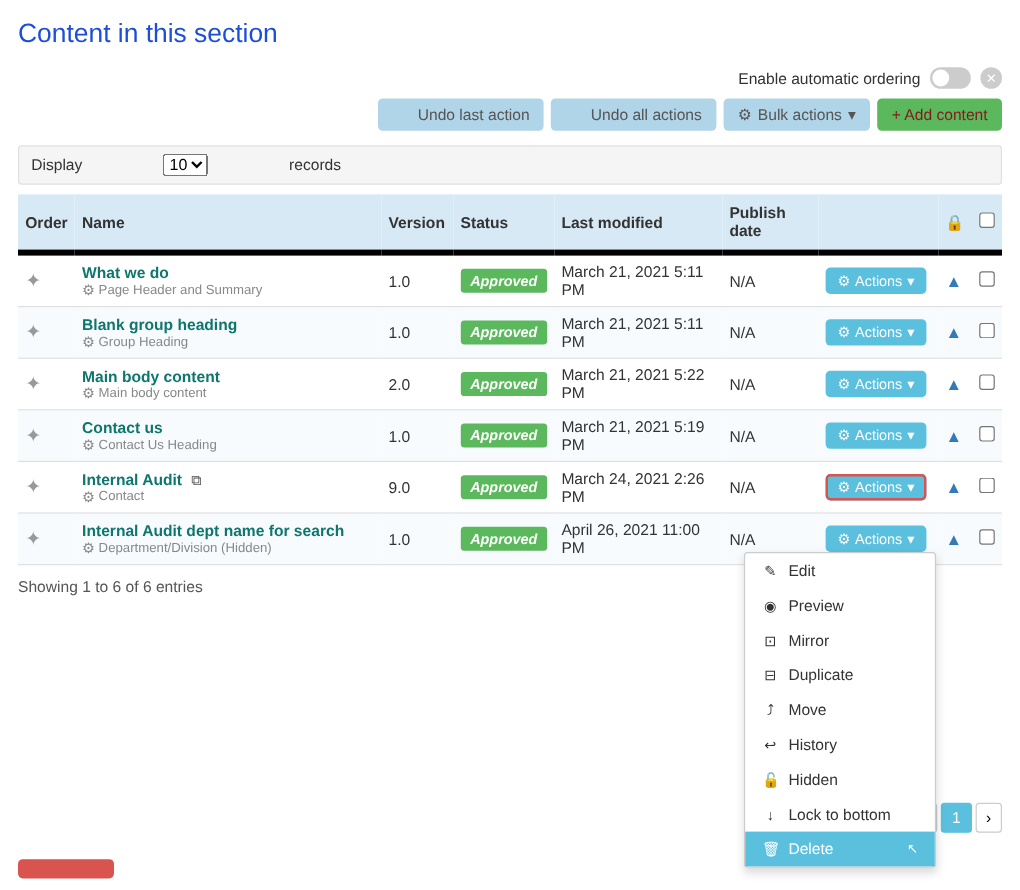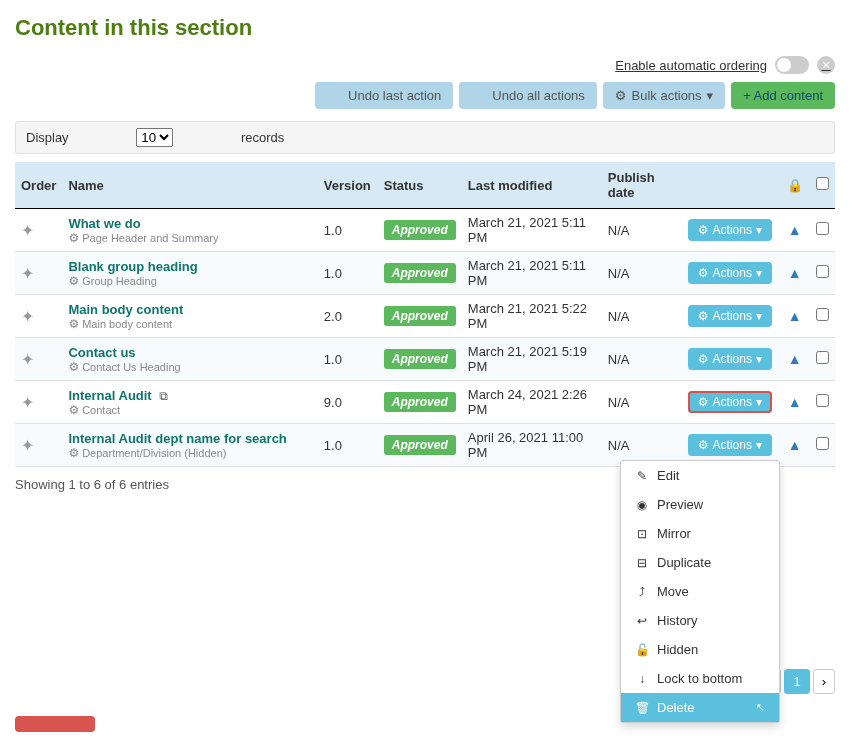--- a/index.html
+++ b/index.html
@@ -1,35 +1,35 @@
 <!DOCTYPE html>
 <html><head>
   <meta charset="utf-8">
   <style>
     * { box-sizing: border-box; margin: 0; padding: 0; }
     body { font-family: Arial, sans-serif; font-size: 13px; background: #f0f0f0; color: #333; }
 
     .page-container { background: #fff; padding: 15px; min-height: 742px; position: relative; }
 
-    h1.page-title { color: #4d7c0f; font-size: 22px; font-weight: bold; margin-bottom: 15px; }
+    h1.page-title { color: #1d4ed8; font-size: 22px; font-weight: normal; margin-bottom: 15px; }
 
     .toggle-switch { display: inline-flex; align-items: center; gap: 4px; }
     .toggle-bg { width: 34px; height: 18px; background: #ccc; border-radius: 9px; position: relative; display: inline-block; }
     .toggle-knob { width: 14px; height: 14px; background: #fff; border-radius: 50%; position: absolute; top: 2px; left: 2px; }
     .toggle-close { width: 18px; height: 18px; background: #ccc; border-radius: 50%; display: inline-flex; align-items: center; justify-content: center; font-size: 11px; color: #fff; cursor: pointer; }
 
     .btn-group { display: flex; gap: 6px; flex-wrap: wrap; justify-content: flex-end; }
 
     .btn { padding: 6px 12px; border: none; border-radius: 4px; cursor: pointer; font-size: 13px; display: inline-flex; align-items: center; gap: 5px; }
     .btn-light-blue { background: #b0d4e8; color: #555; padding-left: 33px; }
     .btn-bulk { background: #b0d4e8; color: #555; }
-    .btn-green { background: #5cb85c; color: #0c4a6e; }
+    .btn-green { background: #5cb85c; color: #7f1d1d; }
 
     table { width: 100%; border-collapse: collapse; margin-top: 5px; }
-    thead th { background: #d6e9f5; padding: 8px 6px; text-align: left; font-weight: bold; font-size: 13px; border-bottom: 1px solid #000000; }
+    thead th { background: #d6e9f5; padding: 8px 6px; text-align: left; font-weight: bold; font-size: 13px; border-bottom: 5px solid #000000; }
     tbody tr { border-bottom: 1px solid #e0e0e0; }
     tbody tr:nth-child(even) { background: #f7fbfe; }
     td { padding: 6px 6px; vertical-align: middle; font-size: 13px; }
 
     .drag-handle { color: #999; cursor: grab; font-size: 16px; }
     .content-name a { color: #0f766e; text-decoration: none; font-weight: bold; }
     .content-type { color: #888; font-size: 11px; display: flex; align-items: center; gap: 3px; }
     .content-type-icon { font-size: 12px; }
 
     .badge { display: inline-block; padding: 3px 8px; border-radius: 3px; font-size: 12px; font-weight: bold; color: #fff; font-style: italic; }
@@ -60,21 +60,21 @@
     .page-btn { border: 1px solid #ccc; background: #fff; padding: 4px 8px; cursor: pointer; border-radius: 3px; font-size: 13px; }
     .page-btn.active { background: #5bc0de; color: #fff; border-color: #5bc0de; }
   </style>
 </head>
 <body>
 
 <div class="page-container">
 
   <h1 class="page-title">Content in this section</h1>
 
-  <div style="display:flex; justify-content:flex-end; align-items:center; gap:8px; margin-bottom:8px;text-decoration:underline;">
+  <div style="display:flex; justify-content:flex-end; align-items:center; gap:8px; margin-bottom:8px;">
     <span>Enable automatic ordering</span>
     <div class="toggle-switch">
       <div class="toggle-bg">
         <div class="toggle-knob"></div>
       </div>
     </div>
     <div class="toggle-close">✕</div>
   </div>
 
   <div class="btn-group" style="margin-bottom:12px;">

